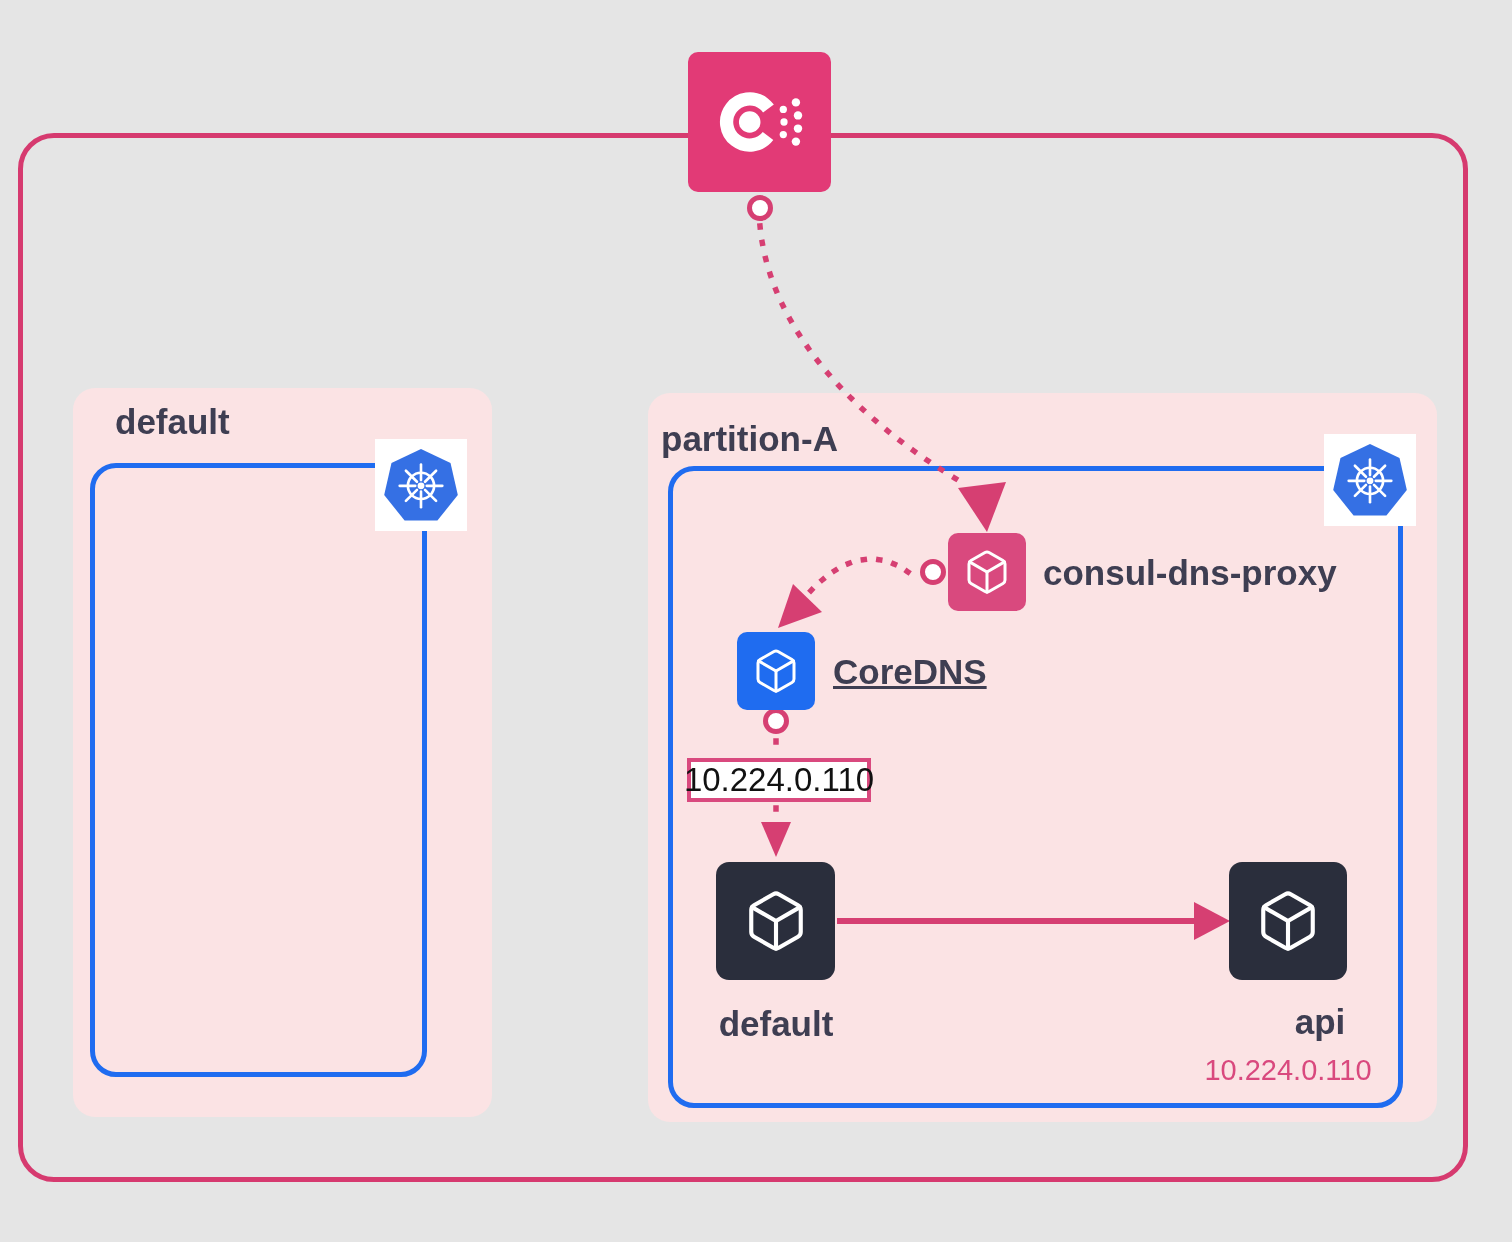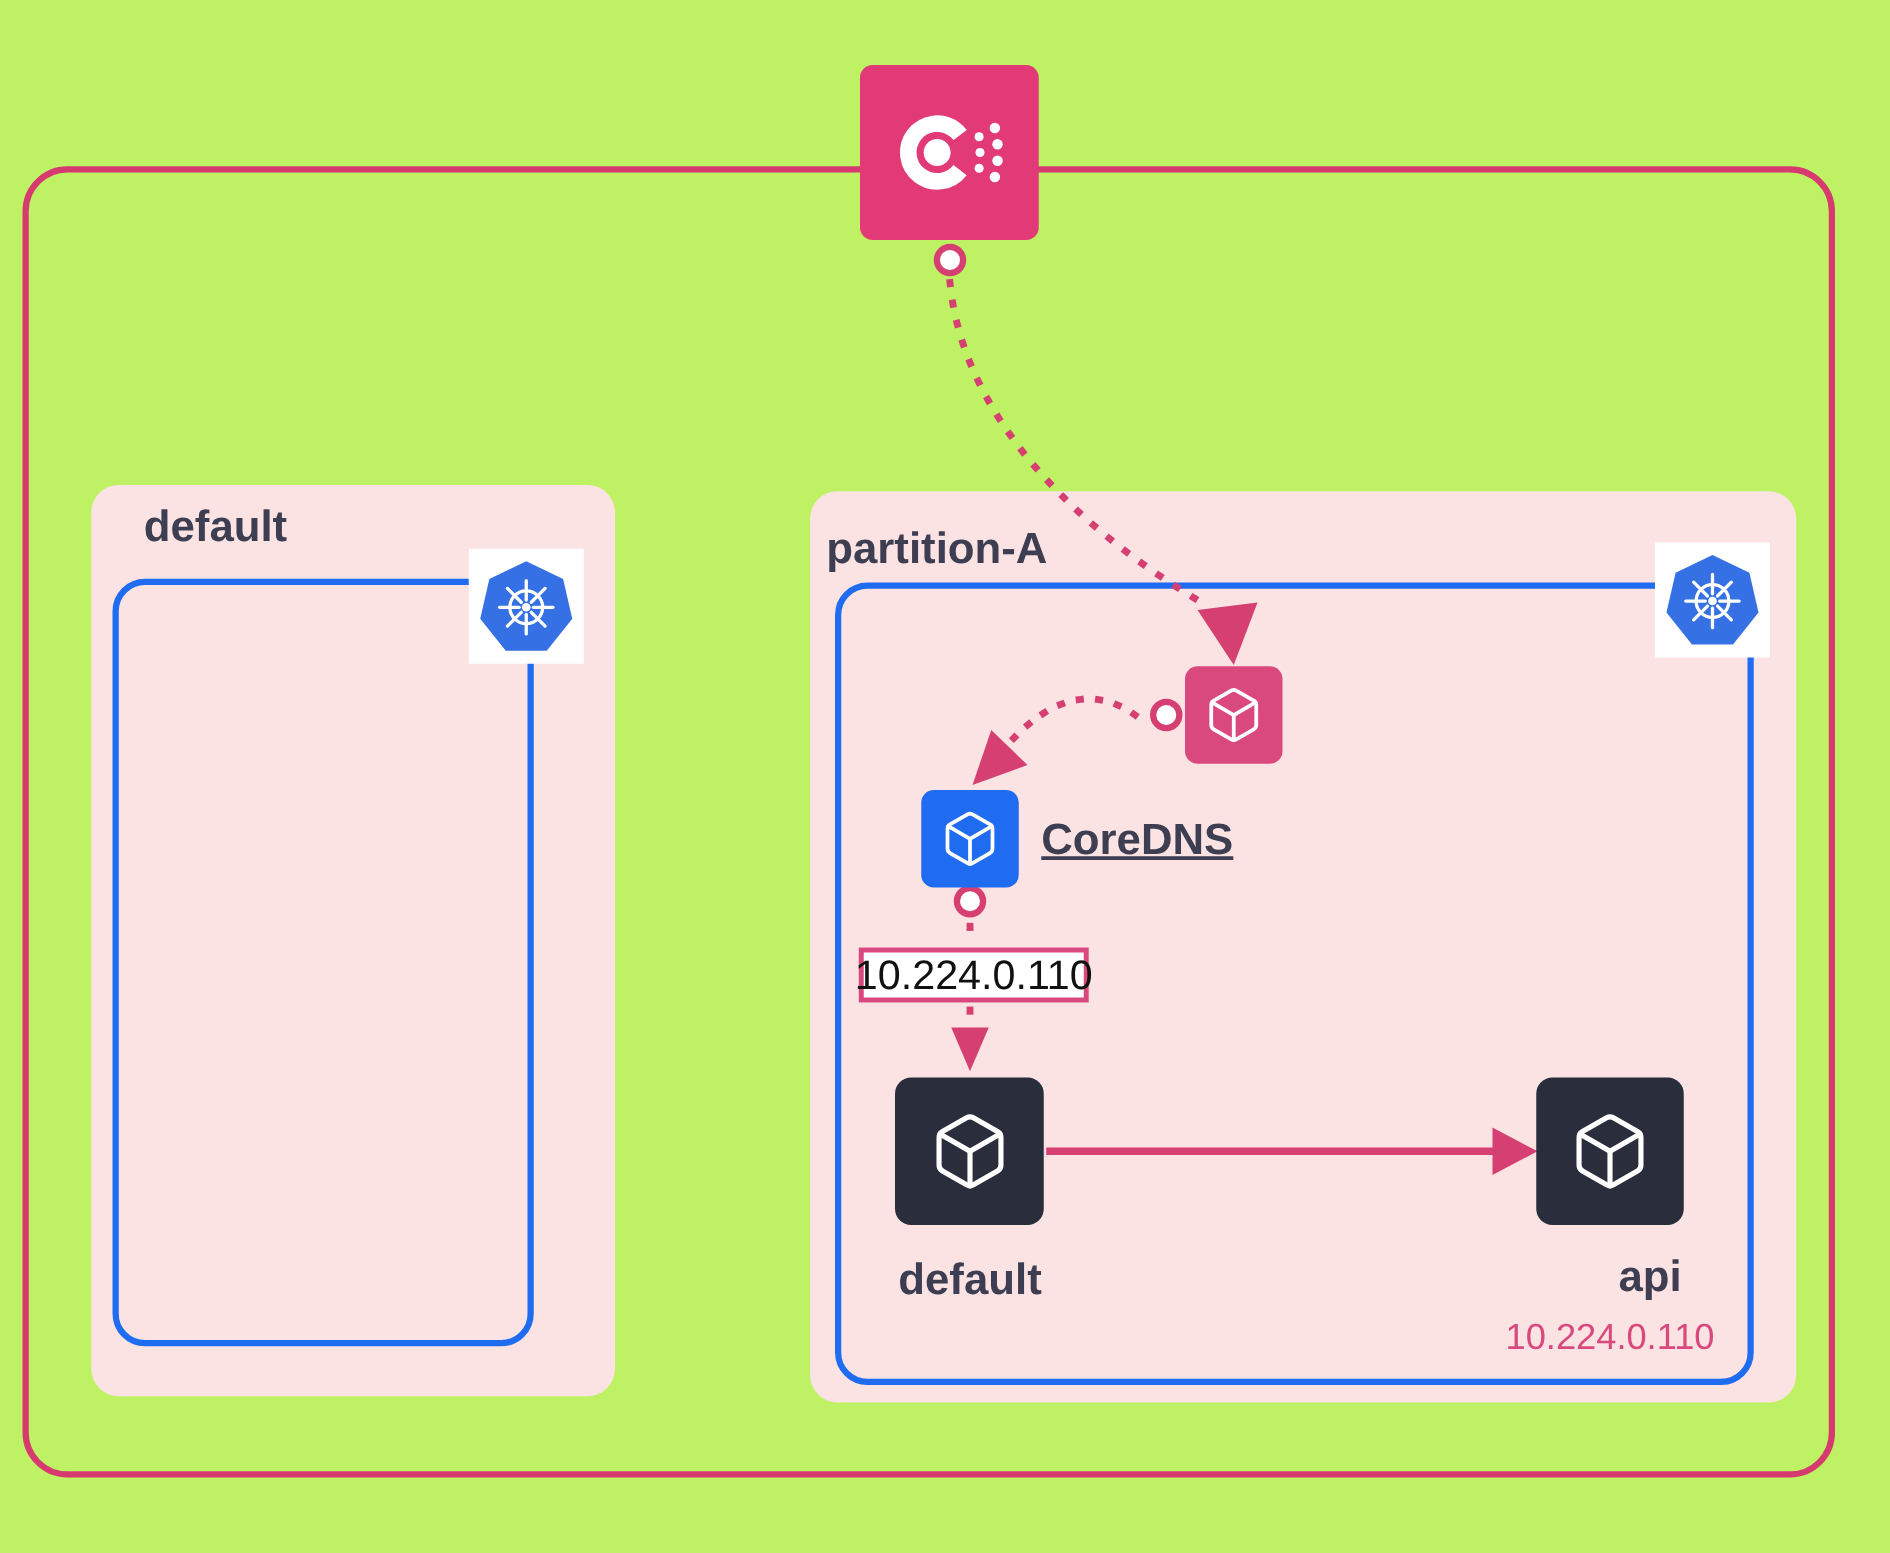--- a/index.html
+++ b/index.html
@@ -1,18 +1,18 @@
 <!DOCTYPE html>
 <html><head>
 <meta charset="utf-8">
 <style>
   html,body{margin:0;padding:0;background:#ffffff;}
   .canvas{
     position:relative;width:1512px;height:1242px;overflow:hidden;
-    font-family:"Liberation Sans","DejaVu Sans",sans-serif;background:#bef264;
+    font-family:"Liberation Sans","DejaVu Sans",sans-serif;background:#e5e5e5;
   }
   
   .outer-box{
     position:absolute;left:18px;top:133px;width:1450px;height:1049px;
     border:5px solid #d63a6f;border-radius:36px;box-sizing:border-box;z-index:1;
   }
   
   .panel{
     position:absolute;background:#fbe3e4;border-radius:22px;z-index:2;
   }
@@ -170,20 +170,21 @@
     </svg>
   </div>
 
   <div class="node node-proxy">
     <svg viewBox="0 0 24 24" width="48" height="48" fill="none" stroke="#ffffff" stroke-width="1.5" stroke-linejoin="round" stroke-linecap="round">
       <path d="M21 16V8a2 2 0 0 0-1-1.73l-7-4a2 2 0 0 0-2 0l-7 4A2 2 0 0 0 3 8v8a2 2 0 0 0 1 1.73l7 4a2 2 0 0 0 2 0l7-4A2 2 0 0 0 21 16z"></path>
       <polyline points="3.27 6.96 12 12.01 20.73 6.96"></polyline>
       <line x1="12" y1="22.08" x2="12" y2="12"></line>
     </svg>
   </div>
+  <div class="node-label lbl-proxy">consul-dns-proxy</div>
 
   <div class="node node-coredns">
     <svg viewBox="0 0 24 24" width="48" height="48" fill="none" stroke="#ffffff" stroke-width="1.5" stroke-linejoin="round" stroke-linecap="round">
       <path d="M21 16V8a2 2 0 0 0-1-1.73l-7-4a2 2 0 0 0-2 0l-7 4A2 2 0 0 0 3 8v8a2 2 0 0 0 1 1.73l7 4a2 2 0 0 0 2 0l7-4A2 2 0 0 0 21 16z"></path>
       <polyline points="3.27 6.96 12 12.01 20.73 6.96"></polyline>
       <line x1="12" y1="22.08" x2="12" y2="12"></line>
     </svg>
   </div>
   <div class="node-label lbl-coredns">CoreDNS</div>
 

